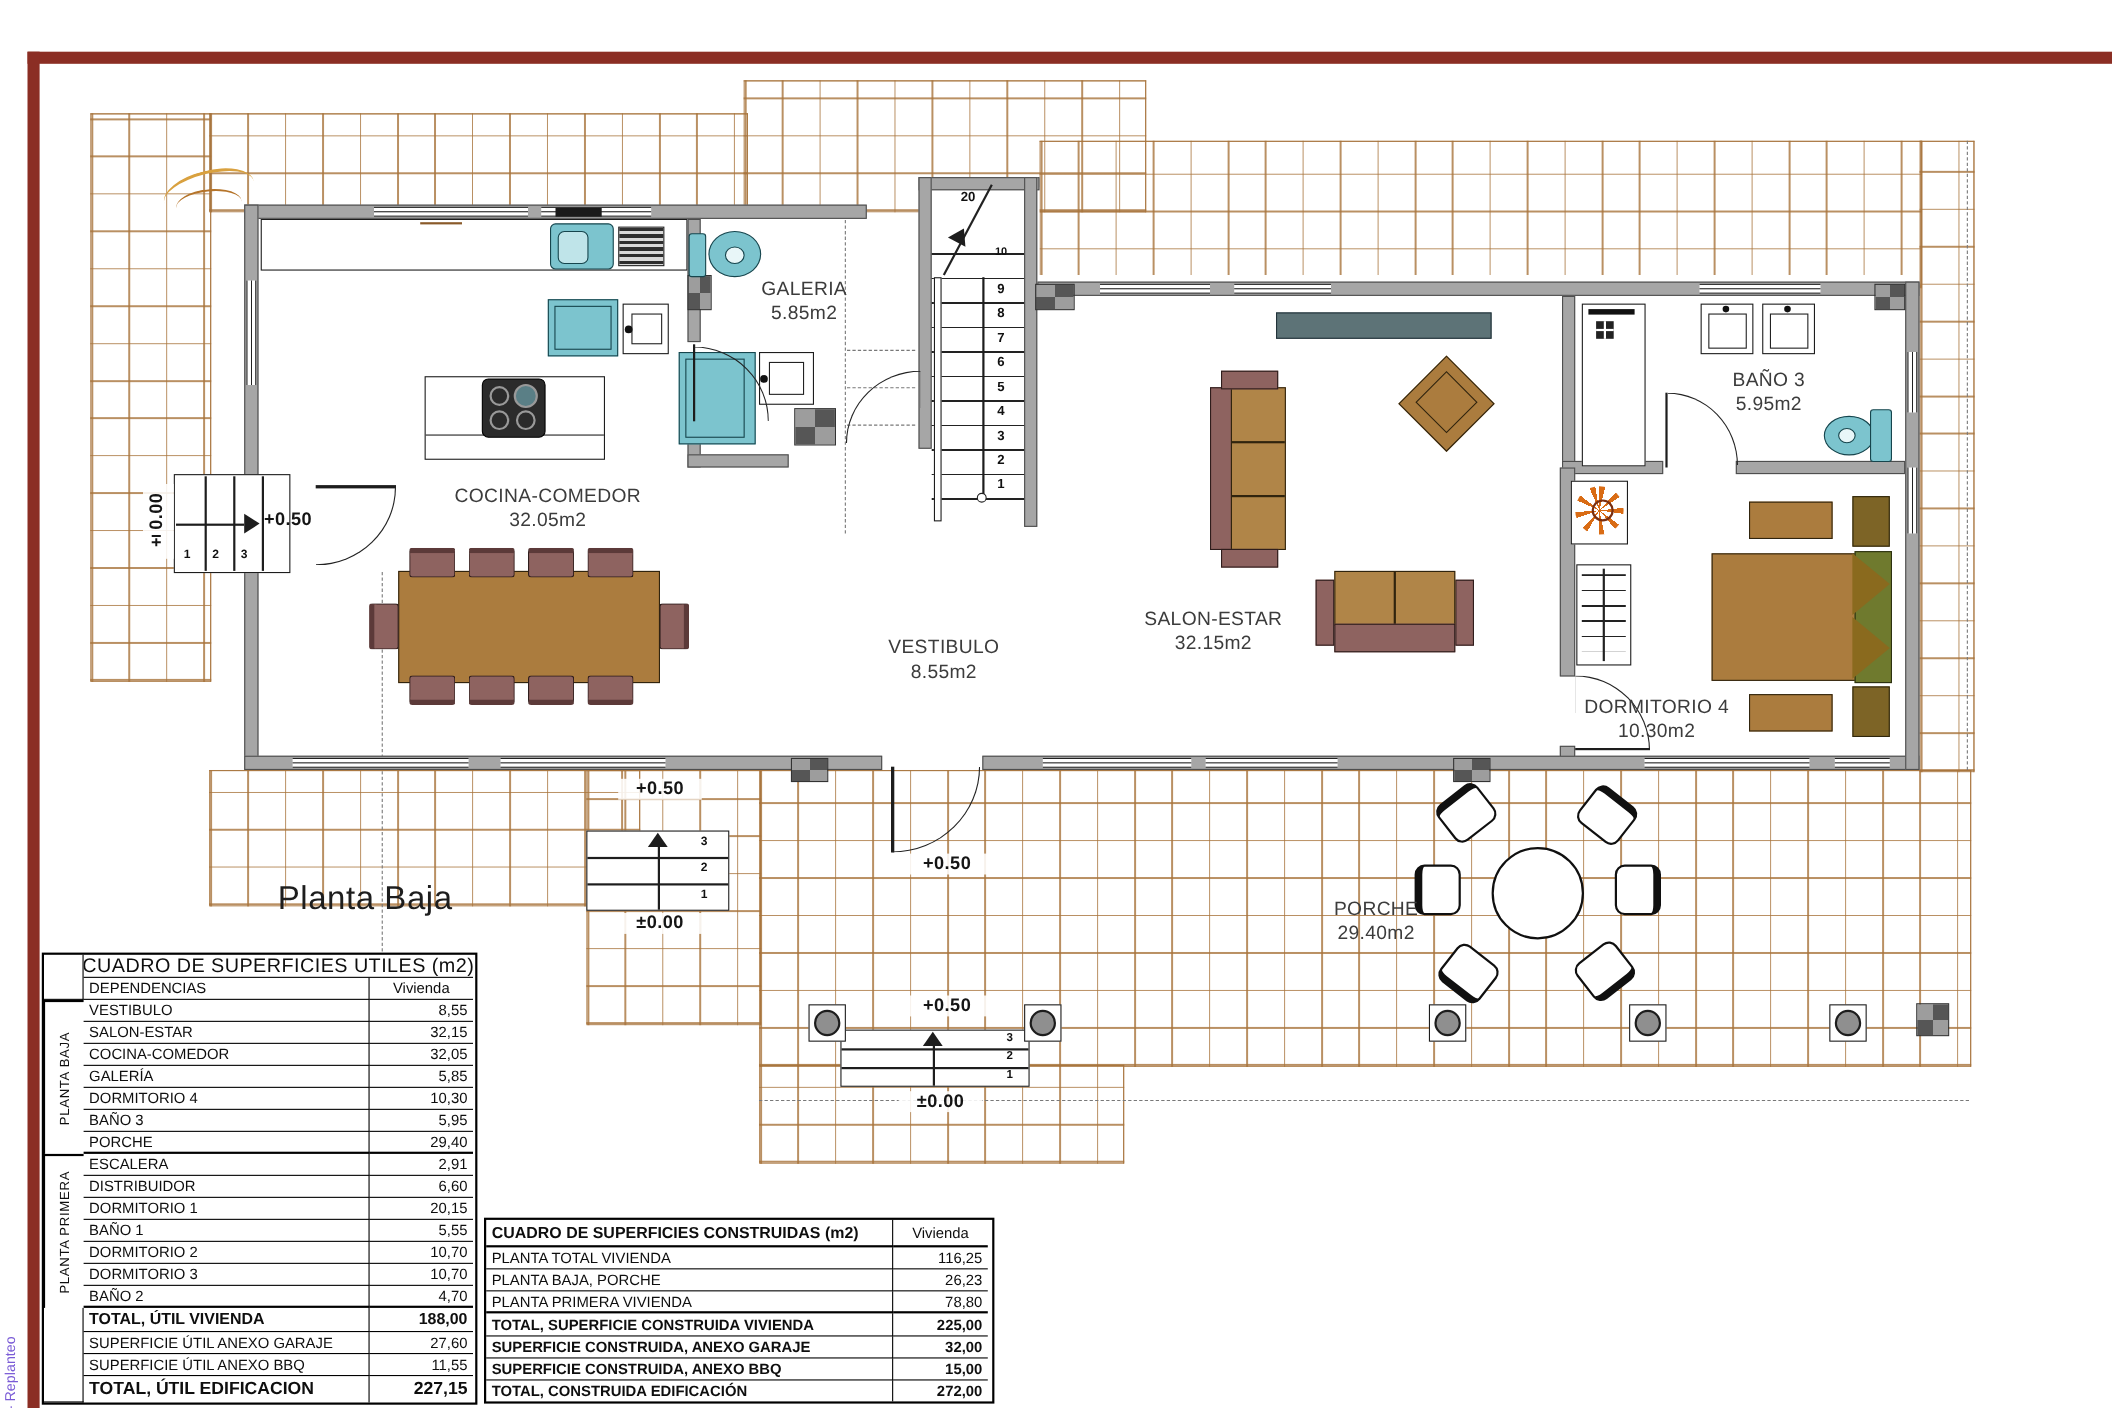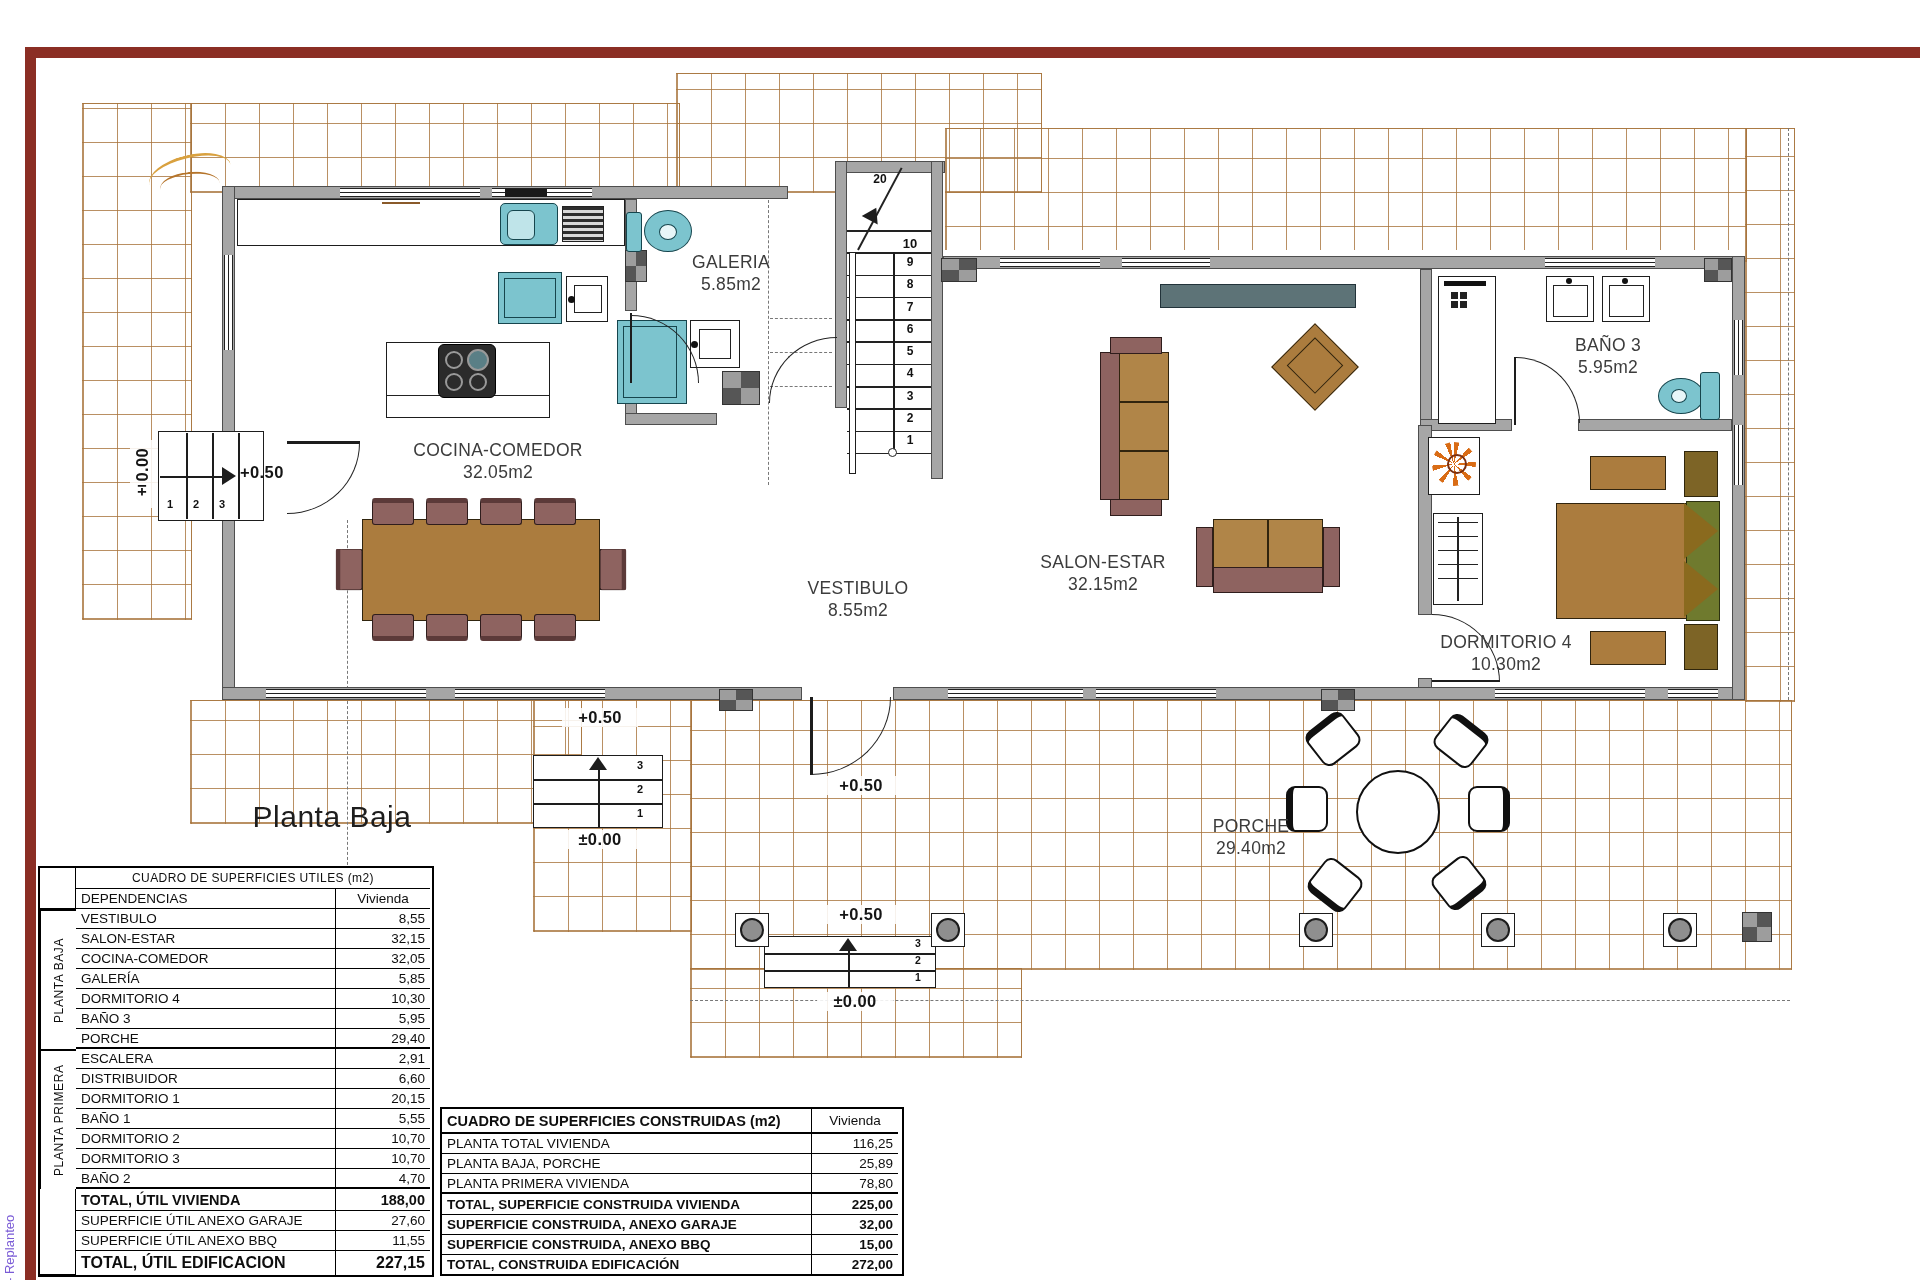--- a/index.html
+++ b/index.html
@@ -180,21 +180,21 @@
   <div class="lineV" style="left:630px;top:313px;height:70px"></div>
   <div class="arcTR" style="left:631px;top:315px;width:68px;height:68px"></div>
 
   <div class="steps" style="left:847px;top:230px;width:84px;height:244px"></div>
   <div class="abs wbox" style="left:849px;top:252px;width:7px;height:222px;border-width:1.2px"></div>
   <div class="lineV" style="left:893px;top:252px;height:200px"></div>
   <div class="abs" style="left:888px;top:448px;width:9px;height:9px;border:1.6px solid #222;border-radius:50%;background:#fff;box-sizing:border-box"></div>
   <div class="abs" style="left:858px;top:249px;width:93px;height:2px;background:#222;transform:rotate(-62deg);transform-origin:left center"></div>
   <div class="tri-right" style="left:866px;top:205px;transform:rotate(-62deg)"></div>
   <div class="num" style="left:868px;top:172px;width:24px;font-size:12px">20</div>
-  <div class="num" style="left:896px;top:236px;width:28px;font-size:13px">10</div>
+  <div class="num" style="left:896px;top:224px;width:28px;font-size:10px">10</div>
   <div class="num" style="left:896px;top:255px;width:28px;font-size:12px">9</div>
   <div class="num" style="left:896px;top:277px;width:28px;font-size:12px">8</div>
   <div class="num" style="left:896px;top:300px;width:28px;font-size:12px">7</div>
   <div class="num" style="left:896px;top:322px;width:28px;font-size:12px">6</div>
   <div class="num" style="left:896px;top:344px;width:28px;font-size:12px">5</div>
   <div class="num" style="left:896px;top:366px;width:28px;font-size:12px">4</div>
   <div class="num" style="left:896px;top:389px;width:28px;font-size:12px">3</div>
   <div class="num" style="left:896px;top:411px;width:28px;font-size:12px">2</div>
   <div class="num" style="left:896px;top:433px;width:28px;font-size:12px">1</div>
   <div class="arcTL" style="left:769px;top:337px;width:68px;height:66px"></div>
@@ -345,21 +345,21 @@
   </div>
   <div class="room" style="left:1171px;top:816px;width:160px">
     <div>PORCHE</div>
     <div>29.40m2</div>
   </div>
 
   <div class="title" style="left:212px;top:800px;width:240px">Planta Baja</div>
 
   <div class="tbl" style="left:38px;top:866px;width:392px;grid-template-columns:36px 260px 94px;grid-template-rows:21px 20px repeat(14,20px) 22px 20px 20px 24px">
     <div class="c" style="grid-row:span 2"></div>
-    <div class="c ctr last" style="grid-column:span 2;font-size:12px;letter-spacing:.4px">CUADRO DE SUPERFICIES UTILES (m2)</div>
+    <div class="c ctr last" style="grid-column:span 2;font-size:18px;letter-spacing:.4px">CUADRO DE SUPERFICIES UTILES (m2)</div>
     <div class="c">DEPENDENCIAS</div>
     <div class="c ctr last">Vivienda</div>
 
     <div class="gcell" style="grid-row:span 7;border-bottom-width:2px">PLANTA BAJA</div>
     <div class="c">VESTIBULO</div>
     <div class="c val last">8,55</div>
     <div class="c">SALON-ESTAR</div>
     <div class="c val last">32,15</div>
     <div class="c">COCINA-COMEDOR</div>
     <div class="c val last">32,05</div>
@@ -398,21 +398,21 @@
     <div class="c bold" style="font-size:16px;border-bottom:none">TOTAL, ÚTIL EDIFICACION</div>
     <div class="c val last bold" style="font-size:16px;border-bottom:none">227,15</div>
   </div>
 
   <div class="tbl" style="left:440px;top:1107px;width:460px;grid-template-columns:370px 86px;grid-template-rows:25px repeat(3,20px) 21px 20px 20px 19px">
     <div class="c bold sepB" style="font-size:14.5px">CUADRO DE SUPERFICIES CONSTRUIDAS (m2)</div>
     <div class="c ctr last sepB">Vivienda</div>
     <div class="c">PLANTA TOTAL VIVIENDA</div>
     <div class="c val last">116,25</div>
     <div class="c">PLANTA BAJA, PORCHE</div>
-    <div class="c val last">25,89</div>
+    <div class="c val last">26,23</div>
     <div class="c sepB">PLANTA PRIMERA VIVIENDA</div>
     <div class="c val last sepB">78,80</div>
     <div class="c bold">TOTAL, SUPERFICIE CONSTRUIDA VIVIENDA</div>
     <div class="c val last bold">225,00</div>
     <div class="c bold">SUPERFICIE CONSTRUIDA, ANEXO GARAJE</div>
     <div class="c val last bold">32,00</div>
     <div class="c bold">SUPERFICIE CONSTRUIDA, ANEXO BBQ</div>
     <div class="c val last bold">15,00</div>
     <div class="c bold" style="border-bottom:none">TOTAL, CONSTRUIDA EDIFICACIÓN</div>
     <div class="c val last bold" style="border-bottom:none">272,00</div>

